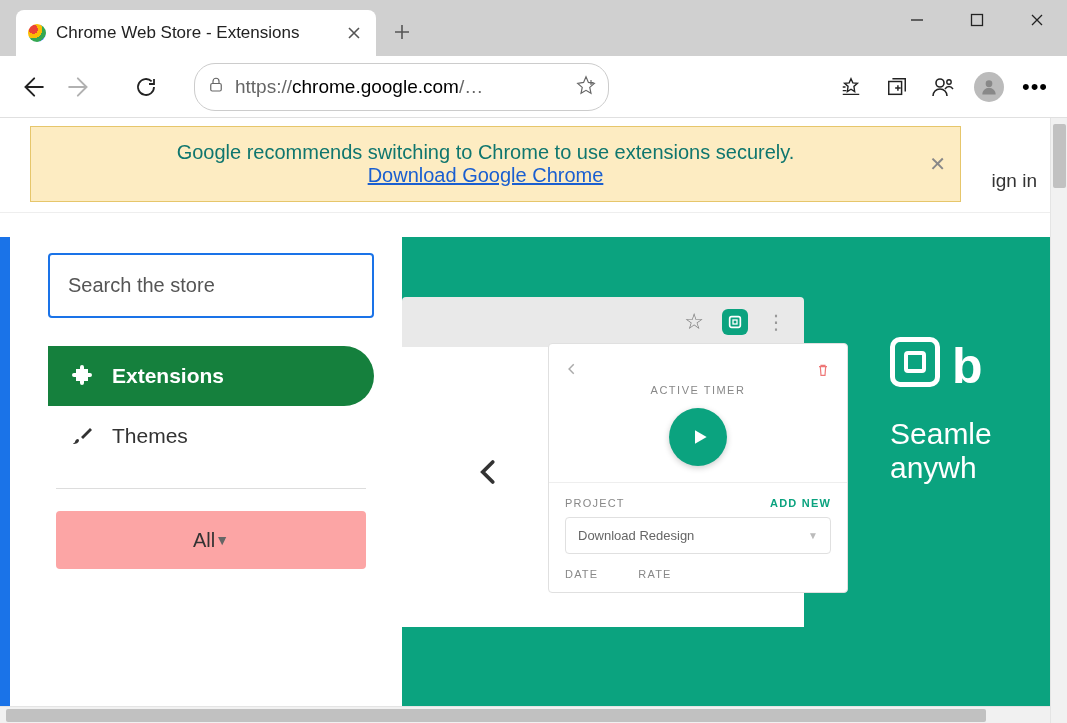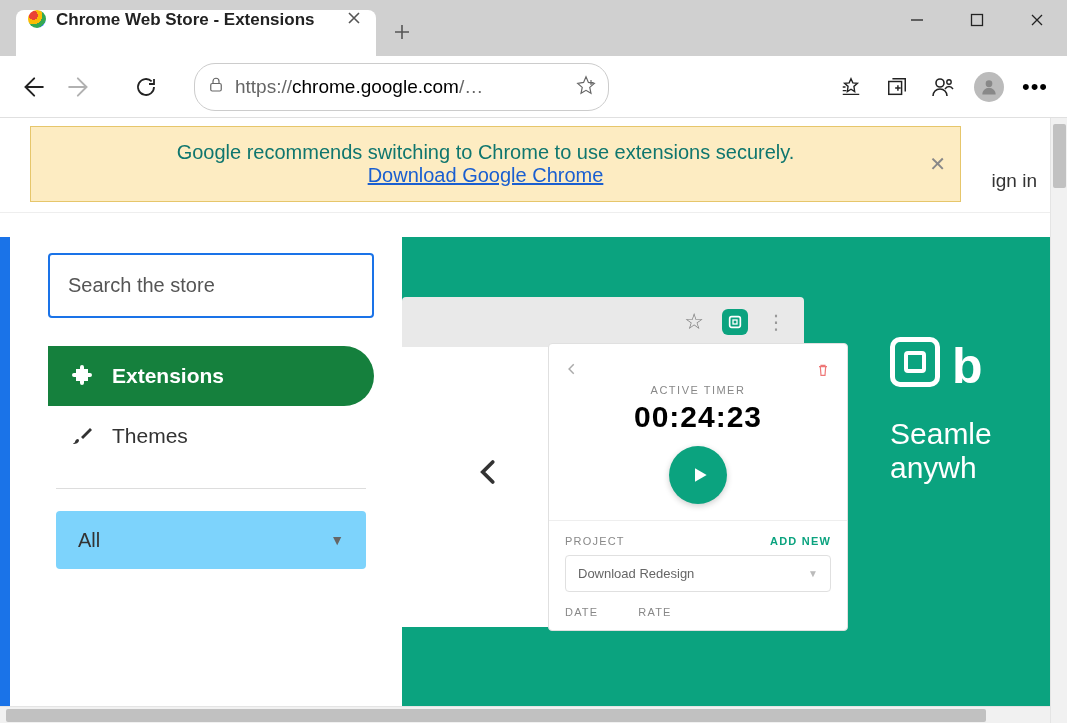--- a/index.html
+++ b/index.html
@@ -1,20 +1,20 @@
 <!DOCTYPE html>
 <html><head>
 <meta charset="utf-8">
 <style>
 * { box-sizing: border-box; margin: 0; padding: 0; font-family: "Segoe UI", Arial, sans-serif; }
 body { width: 1067px; height: 723px; background: #fff; overflow: hidden; position: relative; }
 
 
 .titlebar { height: 56px; background: #d0d0d0; display: flex; align-items: flex-start; position: relative; }
-.tab { margin-top: 10px; margin-left: 16px; height: 46px; background: #fff; border-radius: 8px 8px 0 0; display: flex; align-items: flex-start; padding: 0 14px 0 12px; min-width: 360px; gap: 10px; font-weight: bold; }
+.tab { margin-top: 10px; margin-left: 16px; height: 46px; background: #fff; border-radius: 8px 8px 0 0; display: flex; align-items: center; padding: 0 14px 0 12px; min-width: 360px; gap: 10px; }
 .favicon { width: 18px; height: 18px; border-radius: 50%; background: radial-gradient(circle at 30% 30%, #ea4335 25%, #fbbc05 25% 50%, #34a853 50% 75%, #4285f4 75%); flex-shrink: 0; }
 .tab-title { font-size: 17px; color: #222; white-space: nowrap; overflow: hidden; text-overflow: ellipsis; flex: 1; }
 .tab-close { width: 16px; height: 16px; cursor: pointer; }
 .newtab { margin-left: 14px; margin-top: 20px; width: 24px; height: 24px; display:flex; align-items:center; justify-content:center; cursor:pointer;}
 .win-controls { position: absolute; right: 0; top: 0; display: flex; }
 .win-btn { width: 60px; height: 40px; display: flex; align-items: center; justify-content: center; cursor: pointer; }
 
 
 .toolbar { height: 62px; background: #fff; display: flex; align-items: center; padding: 0 12px; gap: 8px; border-bottom: 1px solid #e0e0e0; }
 .tool-icon { width: 40px; height: 40px; display: flex; align-items: center; justify-content: center; cursor: pointer; border-radius: 4px; }
@@ -45,21 +45,21 @@
 .left-gutter { width:10px; background:#1a73e8; flex-shrink:0;}
 .sidebar { width: 380px; padding: 16px 0 0 38px; flex-shrink:0;}
 .search-store { width: 326px; height: 65px; border: 2px solid #1a73e8; border-radius: 4px; padding: 0 18px; font-size: 20px; color: #555; outline: none; display:flex; align-items:center;}
 .nav { margin-top: 28px; }
 .nav-item { display: flex; align-items: center; gap: 18px; height: 60px; border-radius: 0 30px 30px 0; padding: 0 22px; font-size: 21px; cursor: pointer; width: 326px; }
 .nav-item.active { background: #15803d; color: #fff; font-weight: 600; }
 .nav-item:not(.active) { color: #333; }
 .puzzle-icon, .brush-icon { width: 24px; height: 24px; display: inline-block; }
 .sep { width: 310px; height: 1px; background: #ddd; margin: 22px 0 22px 8px; }
 .cat-title { font-size: 21px; color: #333; margin: 0 0 22px 8px; }
-.cat-select { width: 310px; height: 58px; background: #7dd3fc; border-radius: 4px; display: flex; align-items: center; justify-content: space-between; padding: 0 22px; font-size: 20px; color: #333; cursor: pointer; margin-left:8px;}
+.cat-select { width: 310px; height: 58px; background: #fca5a5; border-radius: 4px; display: flex; align-items: center; justify-content: center; padding: 0 22px; font-size: 20px; color: #333; cursor: pointer; margin-left:8px;}
 .caret { font-size: 14px; color: #666; }
 
 
 .hero { flex: 1; position: relative; margin-left:12px; overflow:hidden;}
 .hero-prev { position: absolute; left: 72px; top: 215px; z-index: 3; cursor:pointer;}
 .hero-bg { position: absolute; left: 0; right: 0; top: 0; bottom: 0; background: #0ba37f; }
 .hero-inset { position:absolute; left:0; top:60px; width:402px; height:50px; background:#e9e9e9; border-radius:4px 4px 0 0; display:flex; align-items:center; justify-content:flex-end; padding-right:18px; gap:18px;}
 .hero-inset-below { position:absolute; left:0; top:110px; width:402px; height:280px; background:#fff;}
 .star-outline { color:#777; font-size:22px;}
 .ext-green { width:26px; height:26px; background:#0ba37f; border-radius:6px; display:flex; align-items:center; justify-content:center;}
@@ -241,21 +241,20 @@
       <div class="popup">
         <div class="pop-top">
           <span class="pop-back"><svg width="14" height="14" viewBox="0 0 24 24">
                 <path d="M15 4l-8 8 8 8" stroke="#aaa" stroke-width="2.5" fill="none"></path>
               </svg></span>
           <span class="pop-del"><svg width="16" height="16" viewBox="0 0 24 24">
                 <path d="M6 7h12M9 7V5h6v2M8 7l1 13h6l1-13" stroke="#e77" stroke-width="1.8" fill="none"></path>
               </svg></span>
         </div>
         <div class="pop-label">ACTIVE TIMER</div>
-        <div class="pop-time">00:24:23</div>
         <div class="play">
             <svg viewBox="0 0 24 24">
               <path d="M6 4l14 8-14 8z"></path>
             </svg>
           </div>
         <div class="pop-sep"></div>
         <div class="field-row">
           <span>PROJECT</span>
           <span class="addnew">ADD NEW</span>
         </div>

